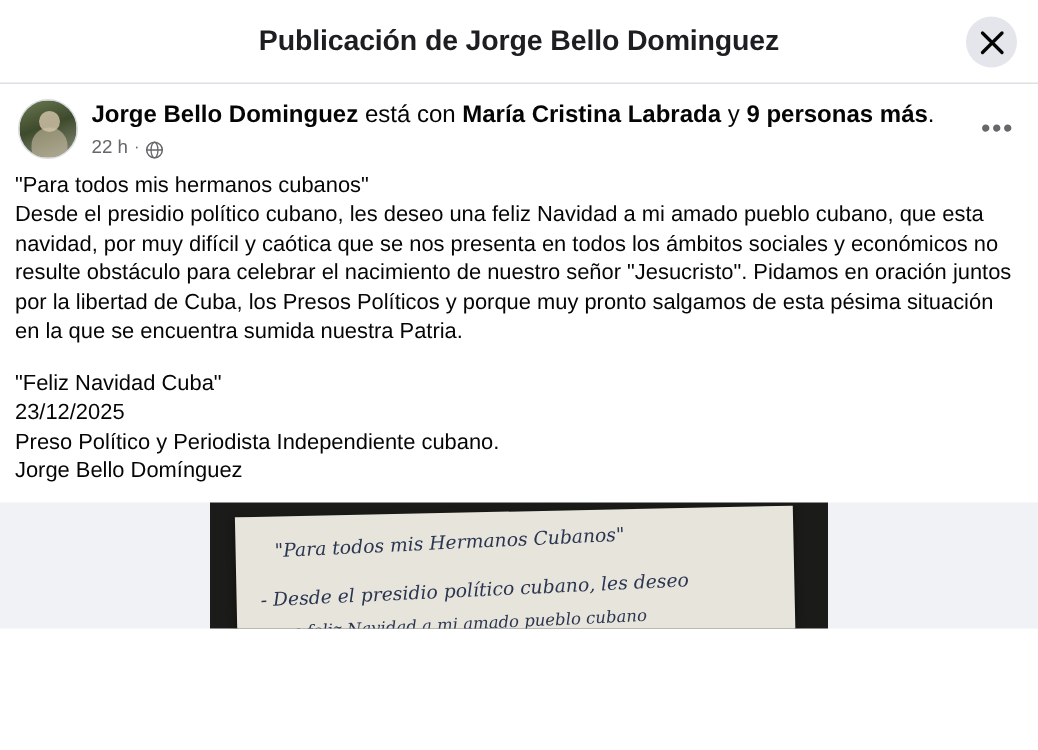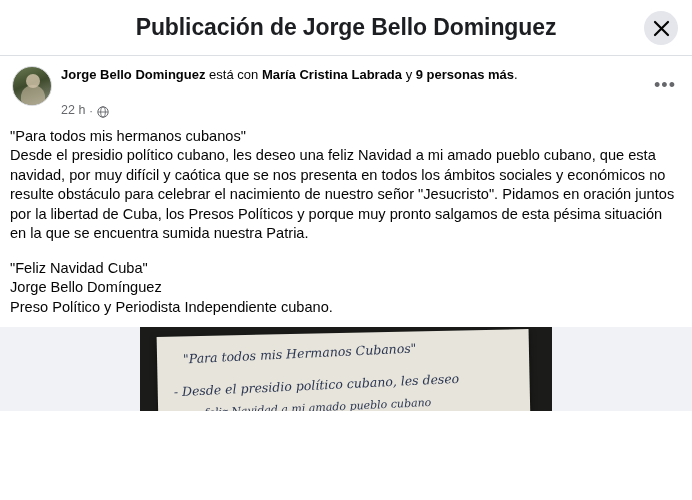--- a/index.html
+++ b/index.html
@@ -25,21 +25,21 @@
     position: relative;
     height: 56px;
     flex: 0 0 56px;
     border-bottom: 1px solid #dcdfe3;
     display: flex;
     align-items: center;
     justify-content: center;
     background: #ffffff;
   }
   .header-title {
-    font-size: 23px;
+    font-size: 19px;
     font-weight: bold;
     color: #1c1e21;
     letter-spacing: -0.1px;
   }
   .close-button {
     position: absolute;
     right: 14px;
     top: 11px;
     width: 34px;
     height: 34px;
@@ -91,32 +91,32 @@
     width: 14px; height: 14px;
     border-radius: 50%;
     background: rgba(222,205,180,0.75);
   }
   .head-text {
     margin-left: 9px;
     line-height: 1.25;
     padding-top: 1px;
   }
   .byline {
-    font-size: 13px;
+    font-size: 16px;
     color: #050505;
     text-align: right;
   }
   .byline .name {
     font-weight: bold;
     color: #050505;
     cursor: pointer;
   }
   .byline .plain { font-weight: normal; color: #050505; }
   .meta {
-    margin-top: 20px;
+    margin-top: 4px;
     font-size: 12.5px;
     color: #65676b;
     display: flex;
     align-items: center;
     gap: 4px;
   }
   .meta .dot { font-size: 11px; line-height: 1; }
   .globe {
     display: inline-block;
     width: 12px;
@@ -230,22 +230,23 @@
         </div>
       </div>
       <button class="more-button">•••</button>
     </div>
 
     <div class="post-body">
       <p class="para">"Para todos mis hermanos cubanos"</p>
       <p class="para">Desde el presidio político cubano,  les deseo una feliz Navidad a mi amado pueblo cubano,  que esta navidad, por muy difícil y caótica que se nos presenta en todos los ámbitos sociales y económicos no resulte obstáculo para celebrar el nacimiento de nuestro señor "Jesucristo". Pidamos en oración juntos por la libertad de Cuba, los Presos Políticos y porque muy pronto salgamos de esta pésima situación en la que se encuentra sumida nuestra Patria.</p>
       <div class="gap"></div>
       <p class="para">"Feliz Navidad Cuba"</p>
+      <p class="para">23/12/2025</p>
+      <p class="para">Preso Político y Periodista Independiente cubano.</p>
       <p class="para">Jorge Bello Domínguez</p>
-      <p class="para">Preso Político y Periodista Independiente cubano.</p>
     </div>
 
     <div class="media">
       <div class="side"></div>
       <div class="photo">
         <div class="paper">
           <div class="hw hw1">"Para todos mis Hermanos Cubanos"</div>
           <div class="hw hw2">- Desde el presidio político cubano, les deseo</div>
           <div class="hw hw3">una feliz Navidad a mi amado pueblo cubano</div>
         </div>

